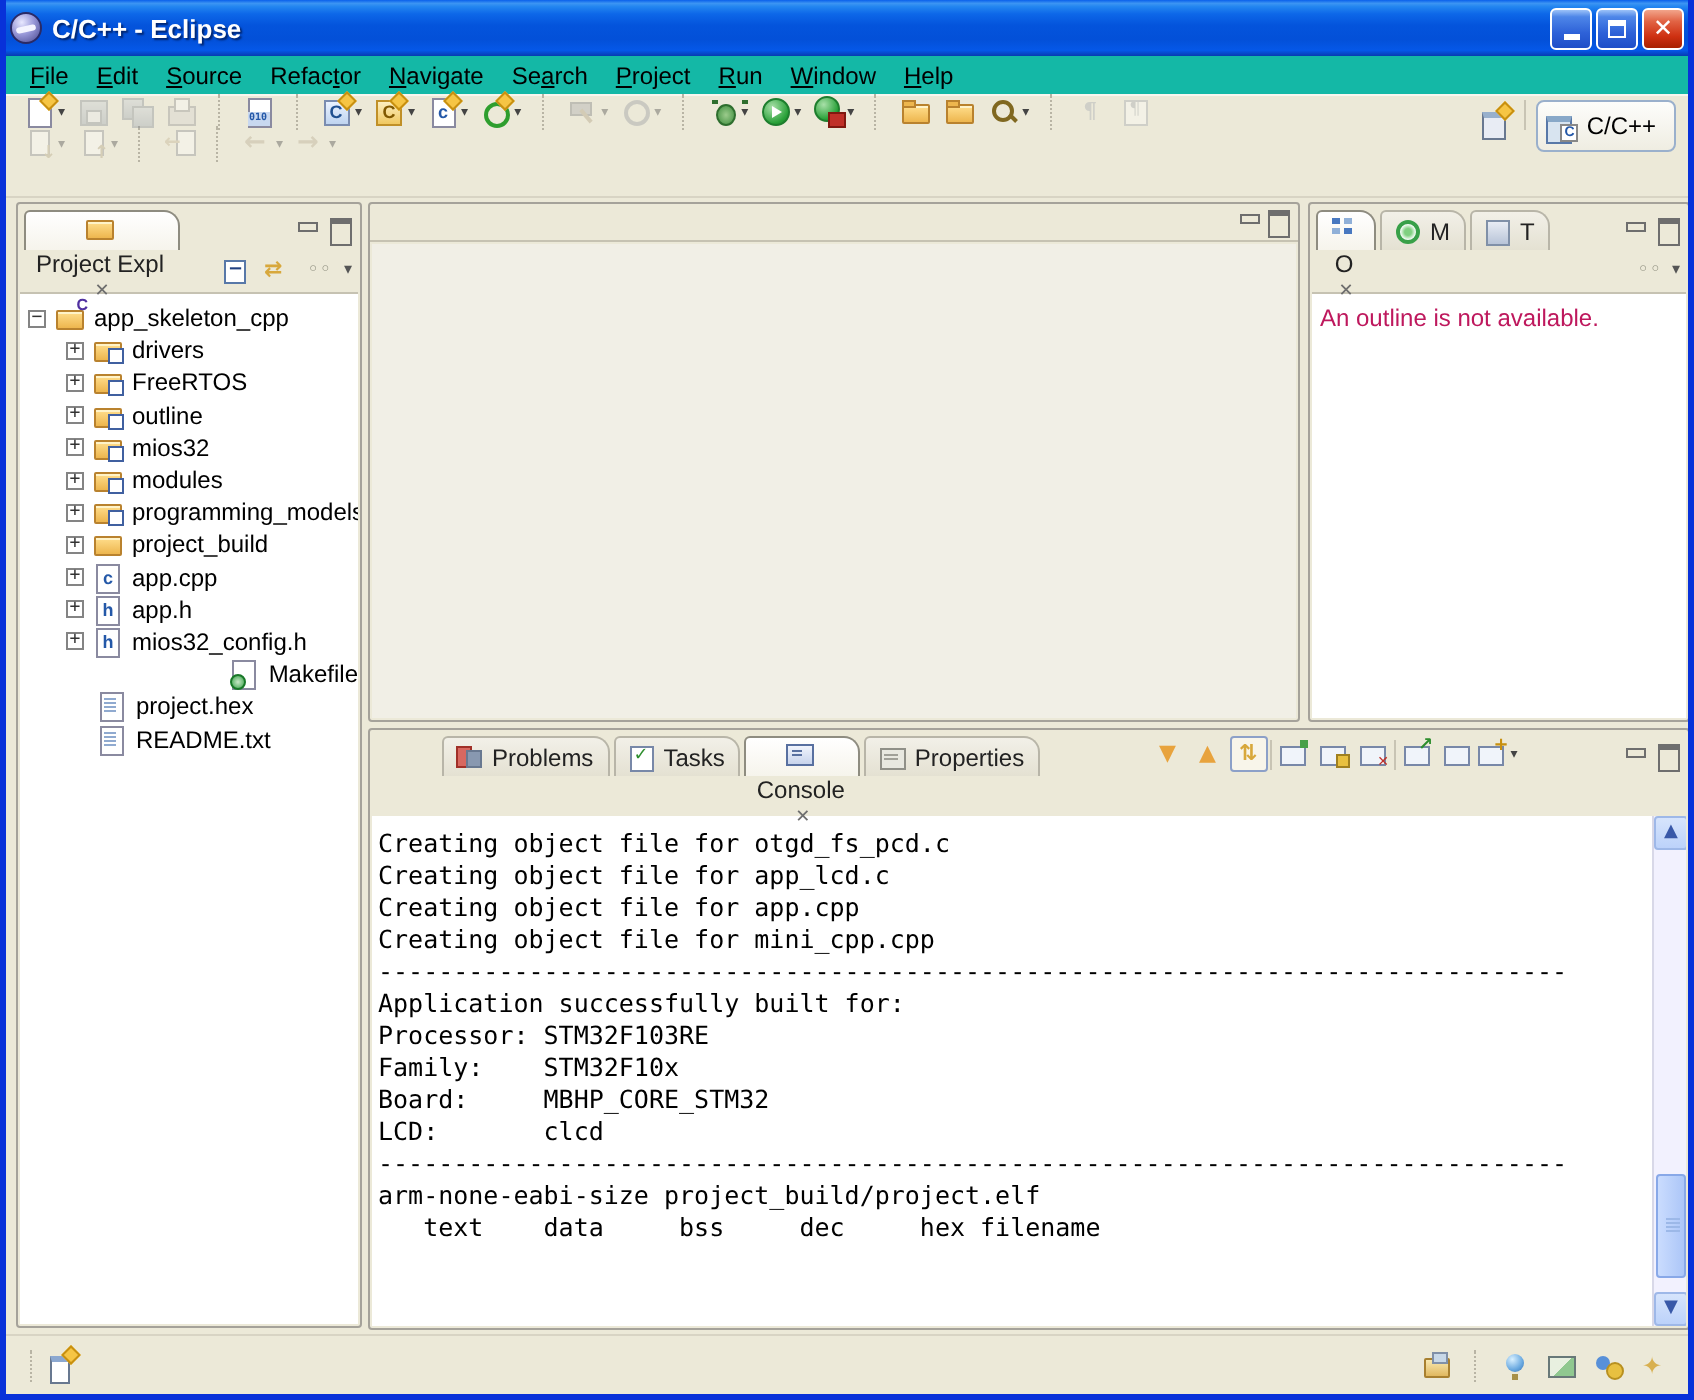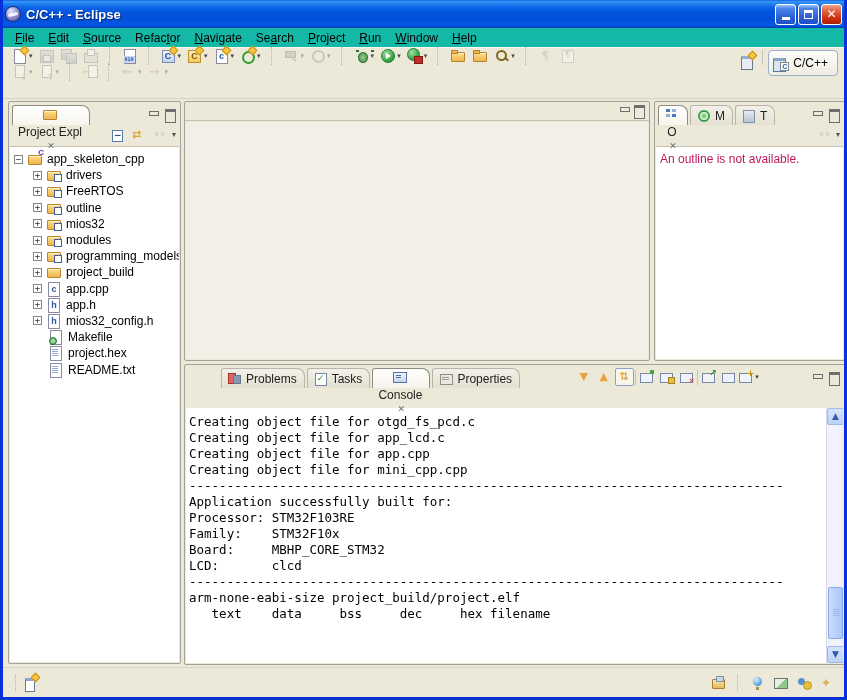--- a/index.html
+++ b/index.html
@@ -379,21 +379,21 @@
         <div class="trow" style="padding-left: 23px;">
           <span class="exp">+</span>
           <i class="gi i-h-file"></i>
           <span>app.h</span>
         </div>
         <div class="trow" style="padding-left: 23px;">
           <span class="exp">+</span>
           <i class="gi i-h-file"></i>
           <span>mios32_config.h</span>
         </div>
-        <div class="trow" style="padding-left: 23px;">
+        <div class="trow" style="padding-left: 23px; justify-content: flex-end;">
           <span class="spacer"></span>
           <i class="gi i-makefile"></i>
           <span>Makefile</span>
         </div>
         <div class="trow" style="padding-left: 23px;">
           <span class="spacer"></span>
           <i class="gi i-text-file"></i>
           <span>project.hex</span>
         </div>
         <div class="trow" style="padding-left: 23px;">

